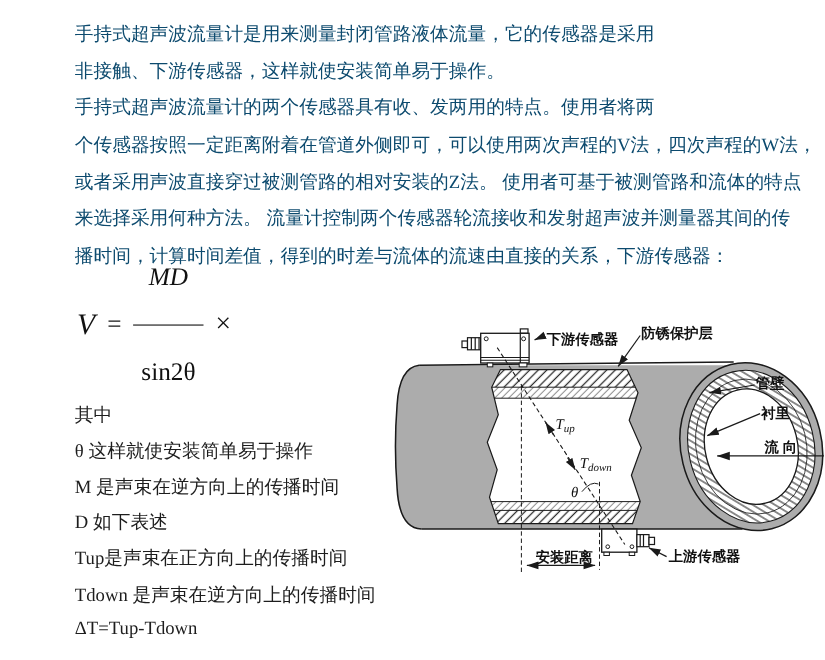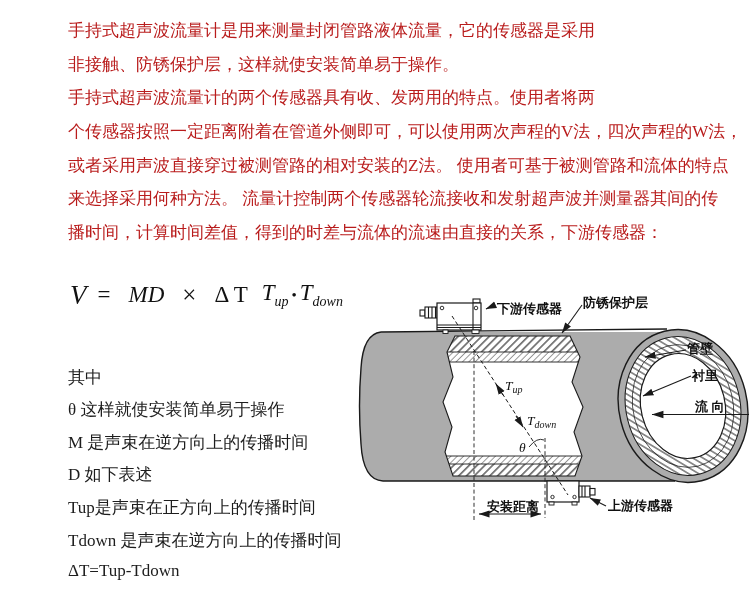--- a/index.html
+++ b/index.html
@@ -3,35 +3,35 @@
 <meta charset="utf-8">
 <style>
   html,body{margin:0;padding:0;}
   body{
     width:750px;height:600px;position:relative;overflow:hidden;
     background:#ffffff;
     font-family:"Liberation Serif","DejaVu Serif",serif;
   }
   .bodyline{
     position:absolute;left:68px;white-space:nowrap;
-    font-size:17px;color:#b91c1c;letter-spacing:0px;
+    font-size:17px;color:#0c4a6e;letter-spacing:0px;
   }
   .expline{
     position:absolute;left:68px;white-space:nowrap;
     font-size:17px;color:#1d1d1d;text-align:center;
   }
   
   .formula{
     position:absolute;left:70px;top:260px;height:70px;
     display:flex;align-items:center;gap:11px;color:#111;
   }
   .f-v{font-style:italic;font-size:27px;}
   .f-eq{font-size:23px;}
   .f-times{font-size:25px;}
-  .frac{display:inline-flex;align-items:center;}
+  .frac{display:inline-flex;flex-direction:column;align-items:center;gap:28px;}
   .frac .num,.frac .den{padding:0 7px;font-size:23px;line-height:1.25;}
   .frac .bar{align-self:stretch;height:0;border-top:1.7px solid #111;}
   .num-it{font-style:italic;}
   .frac sub{font-size:14px;font-style:italic;}
   .frac i{font-style:italic;}
   .dot{font-size:15px;padding:0 3px;}
   
   #diagram{position:absolute;left:353px;top:290px;}
   .dlabel{
     font-family:"Liberation Sans","DejaVu Sans",sans-serif;
@@ -39,40 +39,36 @@
   }
   .dmath{
     font-family:"Liberation Serif","DejaVu Serif",serif;
     font-size:13.5px;font-style:italic;fill:#111;
   }
 </style>
 </head>
 <body>
 
 <div class="bodyline" style="top:19px">手持式超声波流量计是用来测量封闭管路液体流量，它的传感器是采用</div>
-<div class="bodyline" style="top:53px">非接触、防锈保护层，这样就使安装简单易于操作。</div>
+<div class="bodyline" style="top:53px">非接触、下游传感器，这样就使安装简单易于操作。</div>
 <div class="bodyline" style="top:86px">手持式超声波流量计的两个传感器具有收、发两用的特点。使用者将两</div>
 <div class="bodyline" style="top:120px">个传感器按照一定距离附着在管道外侧即可，可以使用两次声程的V法，四次声程的W法，</div>
 <div class="bodyline" style="top:154px">或者采用声波直接穿过被测管路的相对安装的Z法。 使用者可基于被测管路和流体的特点</div>
 <div class="bodyline" style="top:187px">来选择采用何种方法。 流量计控制两个传感器轮流接收和发射超声波并测量器其间的传</div>
 <div class="bodyline" style="top:221px">播时间，计算时间差值，得到的时差与流体的流速由直接的关系，下游传感器：</div>
 
 <div class="formula">
   <span class="f-v">V</span>
   <span class="f-eq">=</span>
   <span class="frac">
     <span class="num num-it">MD</span>
     <span class="bar"></span>
+    <span class="den">sin2θ</span>
   </span>
   <span class="f-times">×</span>
-  <span class="frac">
-    <span class="num">Δ T</span>
-    <span class="bar"></span>
-    <span class="den"><i>T</i><sub>up</sub><span class="dot">•</span><i>T</i><sub>down</sub></span>
-  </span>
 </div>
 
 <div class="expline" style="top:366px">其中</div>
 <div class="expline" style="top:398px">θ 这样就使安装简单易于操作</div>
 <div class="expline" style="top:431px">M 是声束在逆方向上的传播时间</div>
 <div class="expline" style="top:463px">D 如下表述</div>
 <div class="expline" style="top:496px">Tup是声束在正方向上的传播时间</div>
 <div class="expline" style="top:529px">Tdown 是声束在逆方向上的传播时间</div>
 <div class="expline" style="top:561px">ΔT=Tup-Tdown</div>
 

